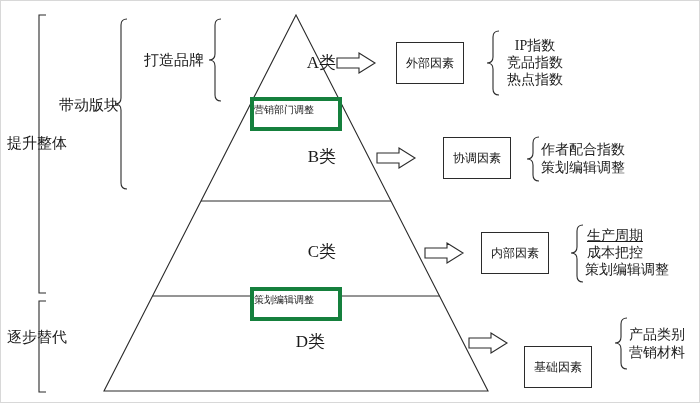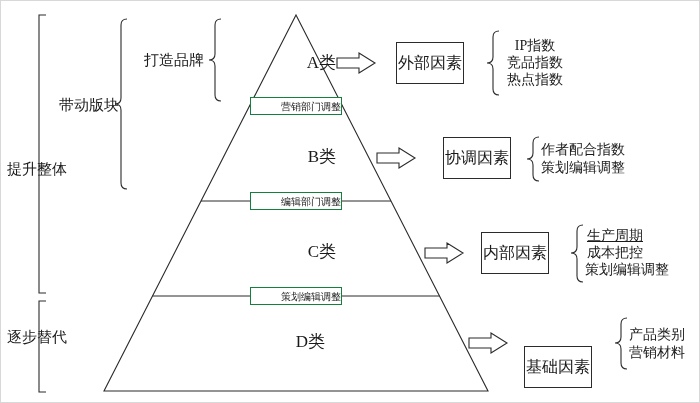--- a/index.html
+++ b/index.html
@@ -10,29 +10,29 @@
     border:1px solid #d8d8d8;
     box-sizing:border-box;
     font-family:"Liberation Serif","DejaVu Serif",serif;
     color:#1a1a1a;
     overflow:hidden;
   }
   .canvas svg{position:absolute;left:0;top:0;}
   .txt{position:absolute;white-space:nowrap;font-size:15px;line-height:16px;text-align:right;}
   .lvl{position:absolute;width:80px;text-align:right;font-size:17px;line-height:16px;}
   .divbox{
-    position:absolute;width:92px;height:18px;
-    border:1px solid #15803d;background:#fff;
-    font-size:10px;line-height:17px;text-align:right;
+    position:absolute;width:92px;height:34px;
+    border:4px solid #15803d;background:#fff;
+    font-size:10px;line-height:17px;text-align:left;
     box-sizing:border-box;white-space:nowrap;
   }
   .factbox{
     position:absolute;width:68px;height:42px;
     border:1px solid #2b2b2b;background:#fff;
-    font-size:16px;line-height:40px;text-align:center;
+    font-size:12px;line-height:40px;text-align:center;
     box-sizing:border-box;white-space:nowrap;
   }
   .items{position:absolute;text-align:center;font-size:14px;}
   .items div{white-space:nowrap;}
   .lh17 div{line-height:17px;}
   .lh18 div{line-height:18px;}
   .u{text-decoration:underline;}
 </style>
 </head>
 <body>
@@ -57,32 +57,31 @@
     <path d="M376 152 L398 152 L398 147 L414 157 L398 167 L398 162 L376 162 Z" fill="#ffffff" stroke="#2b2b2b" stroke-width="1.1"></path>
     <path d="M424 247 L446 247 L446 242 L462 252 L446 262 L446 257 L424 257 Z" fill="#ffffff" stroke="#2b2b2b" stroke-width="1.1"></path>
     <path d="M468 337 L490 337 L490 332 L506 342 L490 352 L490 347 L468 347 Z" fill="#ffffff" stroke="#2b2b2b" stroke-width="1.1"></path>
 
     <path d="M498 30 Q492 30 492 36 L492 56 Q492 62 486 62 Q492 62 492 68 L492 88 Q492 94 498 94" fill="none" stroke="#2b2b2b" stroke-width="1.1"></path>
     <path d="M538 136 Q532 136 532 142 L532 152 Q532 158 526 158 Q532 158 532 164 L532 174 Q532 180 538 180" fill="none" stroke="#2b2b2b" stroke-width="1.1"></path>
     <path d="M582 224 Q576 224 576 230 L576 246 Q576 252 570 252 Q576 252 576 258 L576 275 Q576 281 582 281" fill="none" stroke="#2b2b2b" stroke-width="1.1"></path>
     <path d="M626 317 Q620 317 620 323 L620 336 Q620 342 614 342 Q620 342 620 348 L620 362 Q620 368 626 368" fill="none" stroke="#2b2b2b" stroke-width="1.1"></path>
   </svg>
 
-  <div class="txt" style="left:6px;top:160px;">提升整体</div>
+  <div class="txt" style="left:6px;top:134px;">提升整体</div>
   <div class="txt" style="left:6px;top:328px;">逐步替代</div>
   <div class="txt" style="left:58px;top:96px;">带动版块</div>
   <div class="txt" style="left:143px;top:51px;">打造品牌</div>
 
   <div class="lvl" style="left:255px;top:54px;">A类</div>
   <div class="lvl" style="left:255px;top:148px;">B类</div>
   <div class="lvl" style="left:255px;top:243px;">C类</div>
   <div class="lvl" style="left:244px;top:333px;">D类</div>
 
   <div class="divbox" style="left:249px;top:96px;">营销部门调整</div>
-  <div class="divbox" style="left:249px;top:191px;">编辑部门调整</div>
   <div class="divbox" style="left:249px;top:286px;">策划编辑调整</div>
 
   <div class="factbox" style="left:395px;top:41px;">外部因素</div>
   <div class="factbox" style="left:435px;top:136px;margin-left:7px;">协调因素</div>
   <div class="factbox" style="left:480px;top:231px;">内部因素</div>
   <div class="factbox" style="left:523px;top:321px;margin-top:24px;">基础因素</div>
 
   <div class="items lh17" style="left:502px;top:36px;width:64px;">
     <div>IP指数</div>
     <div>竞品指数</div>

